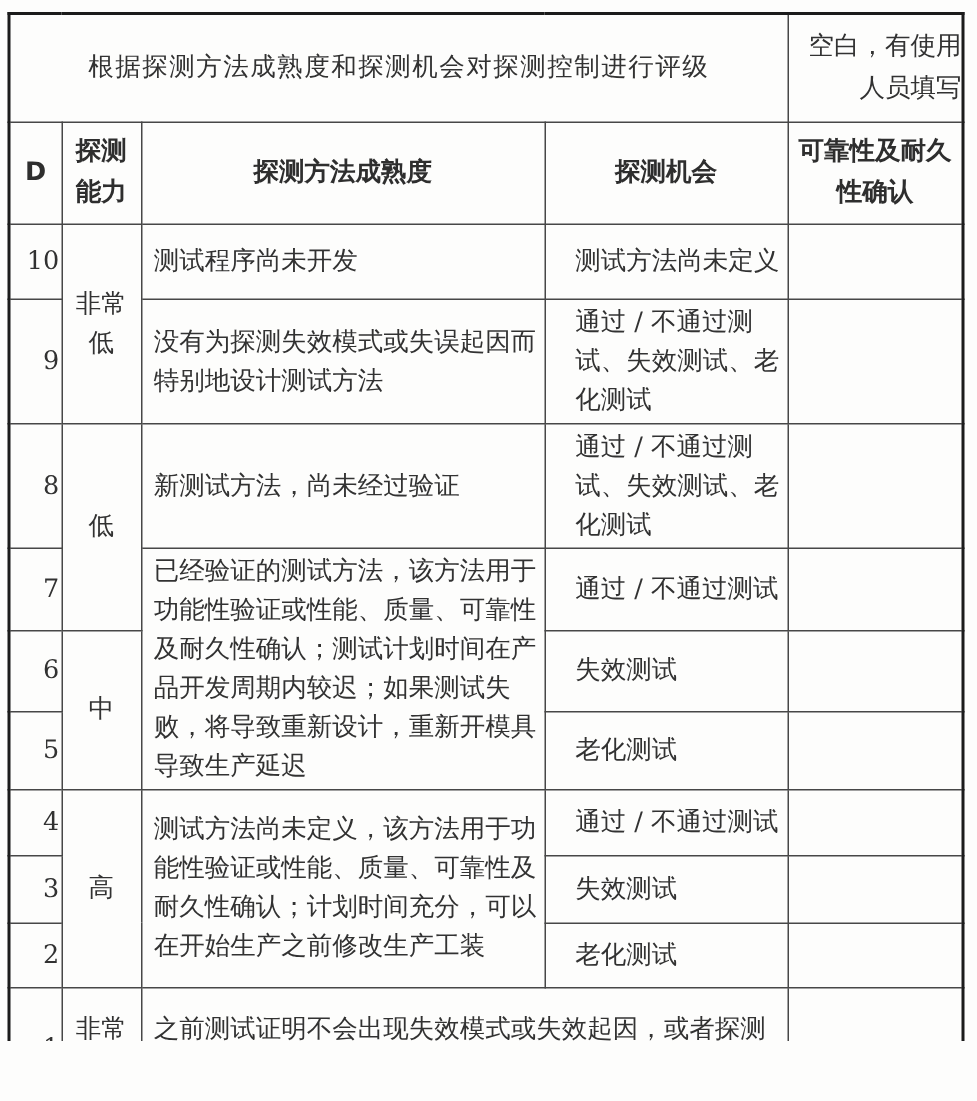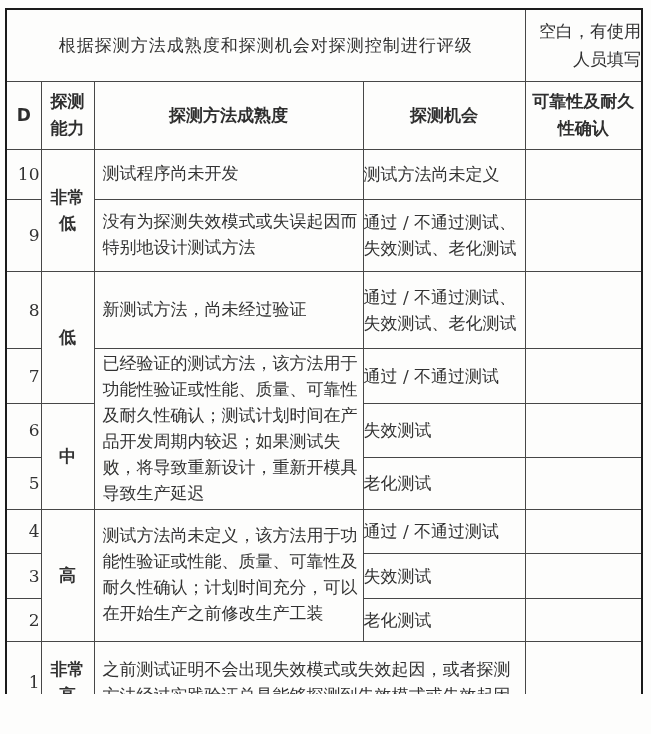--- a/index.html
+++ b/index.html
@@ -38,23 +38,23 @@
   }
   .head{
     font-family:"DejaVu Sans","Liberation Sans",sans-serif;
     font-weight:600;
     text-align:center;
     line-height:27px;
     padding:0 5px;
     color:#2e2e2e;
   }
   .num{text-align:right;}
-  .cap{text-align:center;padding:0 2px;font-weight:bold;}
+  .cap{text-align:center;padding:0 2px;}
   .method{text-align:left;padding:2px 5px 2px 8px;font-family:Liberation Serif, serif;}
-  .opp{text-align:left;padding:2px 4px 2px 0;}
+  .opp{text-align:left;padding:2px 4px 2px 20px;}
   .desc{text-align:left;padding:2px 6px 2px 8px;}
   .example{background:transparent;}
 </style>
 </head>
 <body>
 
 <div class="page">
   <table class="rating">
     <colgroup>
       <col style="width:35px">

